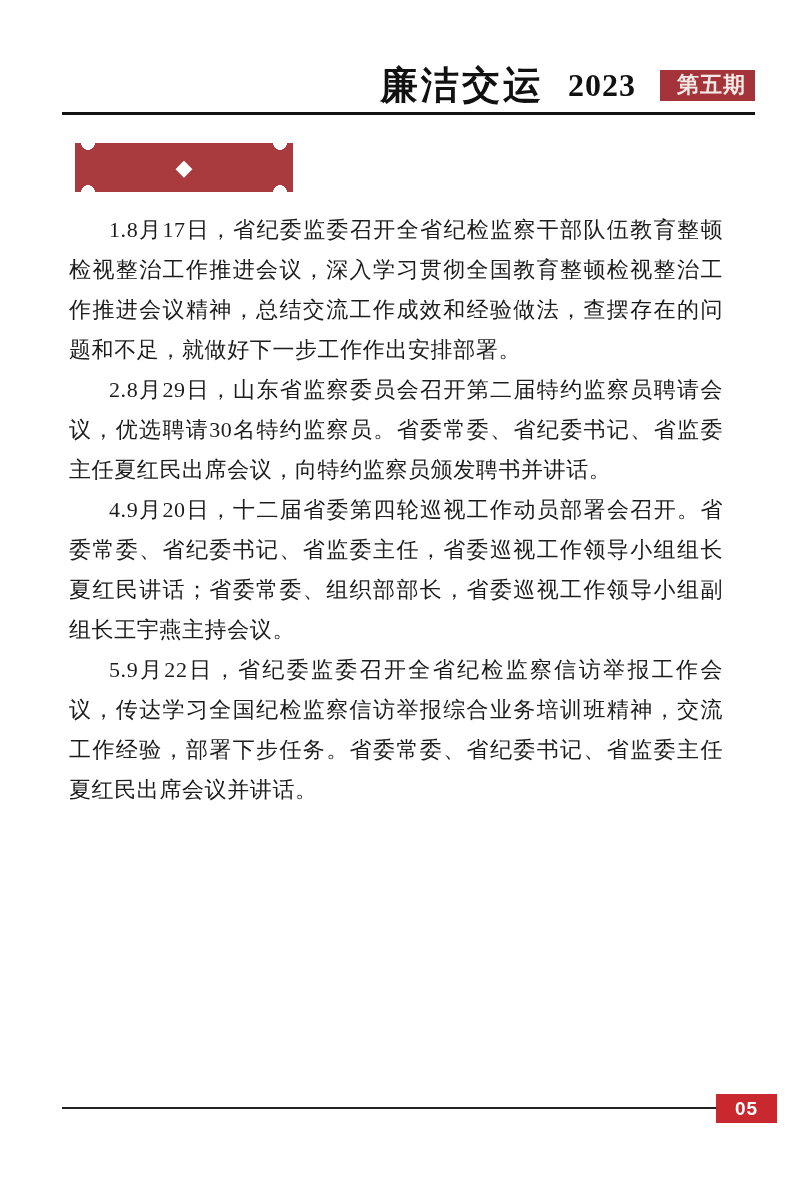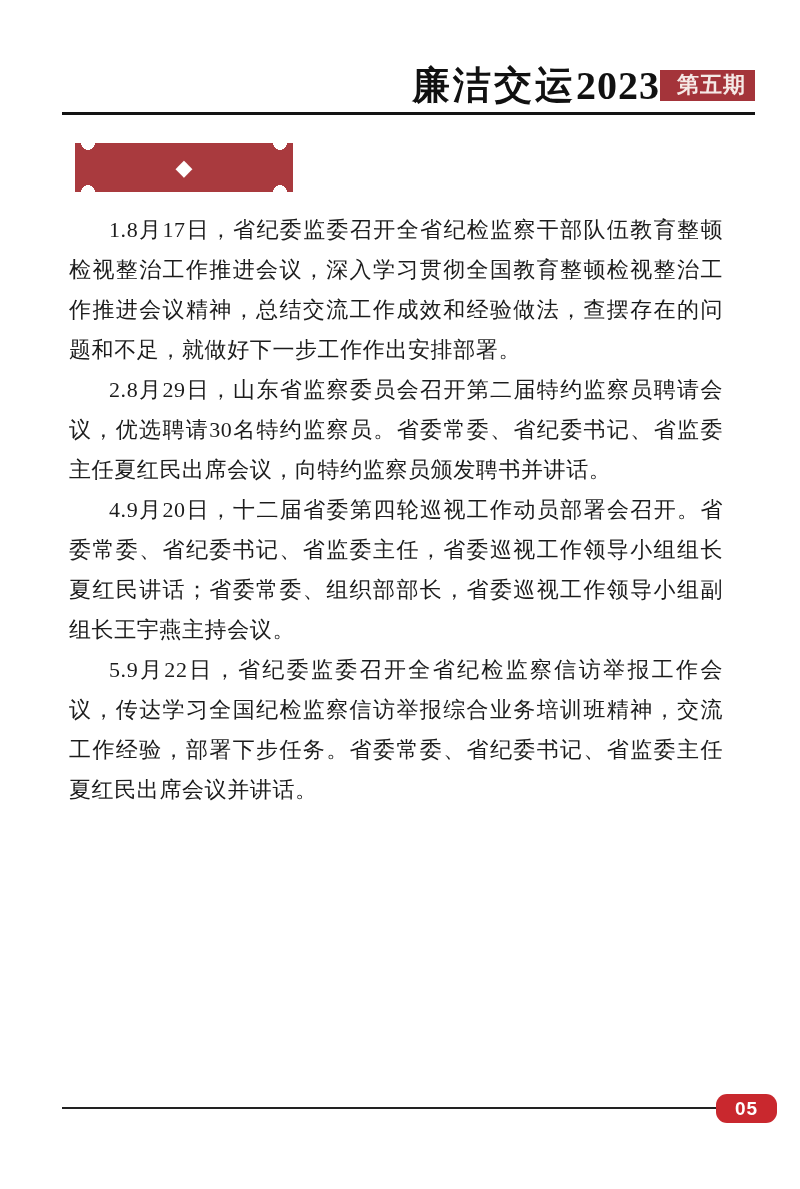--- a/index.html
+++ b/index.html
@@ -17,31 +17,31 @@
   
   .masthead {
     position: absolute;
     top: 62px;
     left: 0;
     right: 45px;
     height: 46px;
     display: flex;
     justify-content: flex-end;
     align-items: center;
-    gap: 0;
+    gap: 24px;
   }
   .masthead-title {
     font-size: 38px;
     font-weight: 900;
     color: #111111;
     letter-spacing: 3px;
     white-space: nowrap;
   }
   .masthead-year {
-    font-size: 40px;
+    font-size: 32px;
     font-weight: 900;
     color: #111111;
     letter-spacing: 1px;
   }
   .issue-badge {
     background: #a4343a;
     color: #f5e9e6;
     font-size: 22px;
     font-weight: 700;
     line-height: 1;
@@ -123,21 +123,20 @@
     height: 29px;
     background: #c9282e;
     color: #ffffff;
     font-size: 19px;
     font-weight: 700;
     display: flex;
     align-items: center;
     justify-content: center;
     font-family: "Liberation Sans", "DejaVu Sans", sans-serif;
     letter-spacing: 1px;
-    border-radius: 11px;
   }
 </style>
 </head>
 <body>
 
 <div class="page">
 
   <div class="masthead">
     <span class="masthead-title">廉洁交运</span>
     <span class="masthead-year">2023</span>

